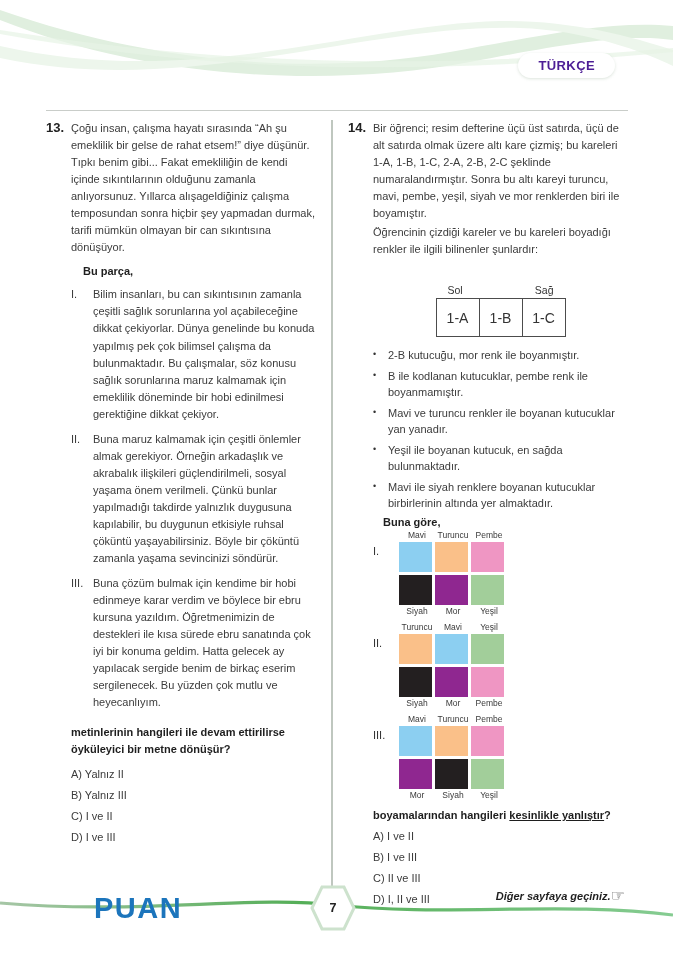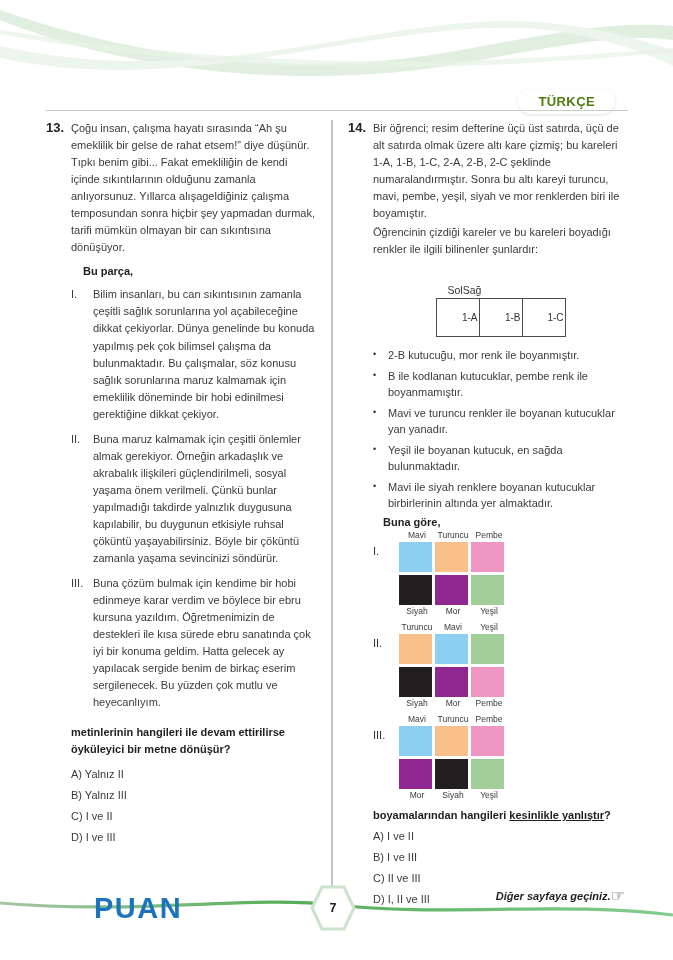--- a/index.html
+++ b/index.html
@@ -4,48 +4,48 @@
 <style>
   html,body{margin:0;padding:0;}
   body{
     width:673px;height:960px;position:relative;background:#ffffff;
     font-family:"Liberation Sans", sans-serif;color:#3b3b3b;overflow:hidden;
   }
   
   .top-wave{position:absolute;top:0;left:0;width:673px;height:105px;}
   .badge{
     position:absolute;top:53px;right:58px;background:#ffffff;border-radius:14px;
-    padding:5px 20px;font-weight:bold;font-size:13px;color:#4d7c0f;
-    letter-spacing:.4px;box-shadow:0 1px 3px rgba(120,150,120,.25);margin-top:36px;
+    padding:5px 20px;font-weight:bold;font-size:13px;color:#4c1d95;
+    letter-spacing:.4px;box-shadow:0 1px 3px rgba(120,150,120,.25);
   }
   
   .content{position:absolute;top:110px;left:46px;width:582px;}
   .columns{display:flex;border-top:1px solid #c9cdc9;padding-top:9px;min-height:762px;align-items:stretch;}
   .col-left{width:285px;padding-right:13px;box-sizing:border-box;}
   .vdiv{width:2px;background:#bfc7bf;}
   .col-right{flex:1;padding-left:15px;box-sizing:border-box;}
   .q{display:flex;}
   .qnum{width:25px;min-width:25px;font-weight:bold;font-size:13px;color:#222;}
   .qbody{flex:1;}
   .para{margin:0 0 9px 0;font-size:11px;line-height:1.55;}
   .lead{margin:4px 0 9px 12px;font-size:11px;font-weight:bold;color:#1e1e1e;}
   .item{display:flex;margin-bottom:8px;font-size:11px;line-height:1.55;}
   .inum{width:22px;min-width:22px;}
   .itext{flex:1;}
   .stem{margin:12px 0 10px 0;font-size:11px;font-weight:bold;line-height:1.55;color:#1e1e1e;}
   .stem .ul{text-decoration:underline;}
   .opts{display:grid;grid-template-columns:1fr;row-gap:9px;font-size:11px;margin-top:6px;}
   
   .tablewrap{width:fit-content;margin:4px auto 10px auto;}
-  .tlabels{display:flex;font-size:10.5px;color:#333;
+  .tlabels{display:flex;justify-content:space-between;font-size:10.5px;color:#333;
            padding:0 12px;margin-bottom:2px;margin-top:26px;}
   table.sq-table{border-collapse:collapse;}
   table.sq-table td{
-    border:1.3px solid #4c4c4c;width:40px;height:35px;text-align:right;
-    font-size:10px;color:#333;
+    border:1.3px solid #4c4c4c;width:40px;height:35px;text-align:center;
+    font-size:14px;color:#333;
   }
   
   .bullets{margin:2px 0 4px 0;}
   .bullet{display:flex;font-size:11px;line-height:1.5;margin-bottom:4px;}
   .bdot{width:15px;min-width:15px;font-size:9px;padding-top:1px;color:#333;}
   
   .gridrow{display:flex;margin-bottom:5px;}
   .gnum{width:26px;min-width:26px;font-size:11px;color:#333;padding-top:15px;}
   .glabels{display:flex;align-items:flex-end;}
   .glabels span{width:36px;text-align:center;font-size:8.5px;color:#3a3a3a;line-height:11px;}

